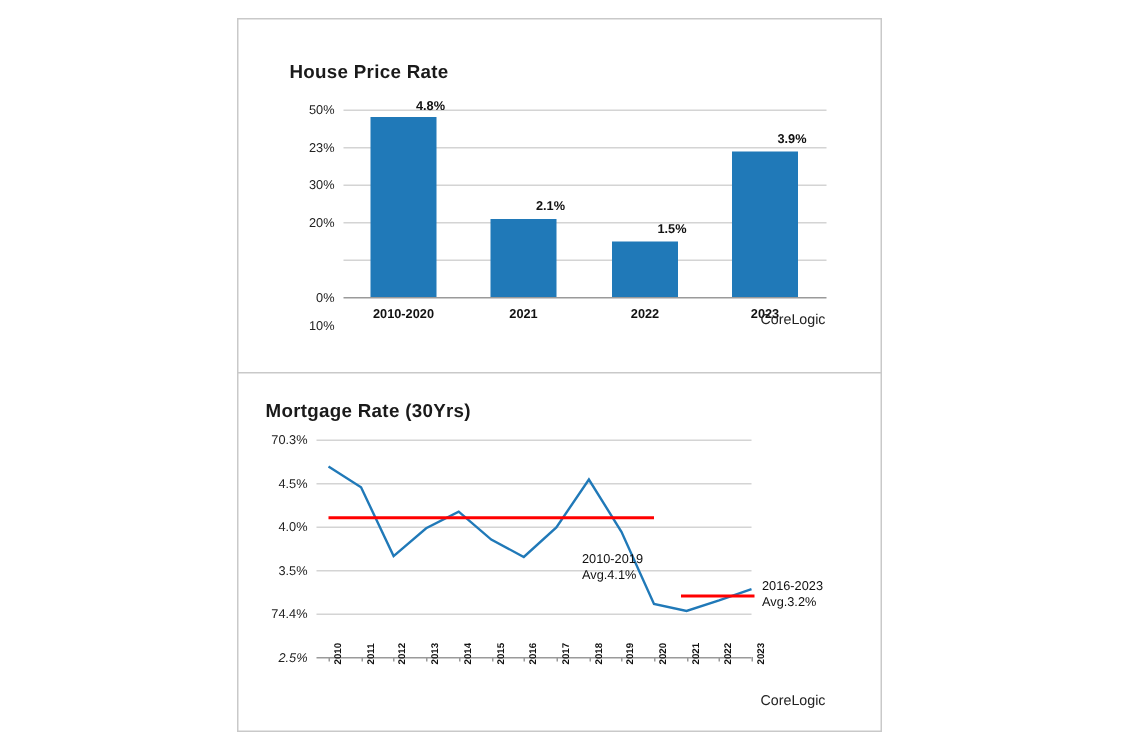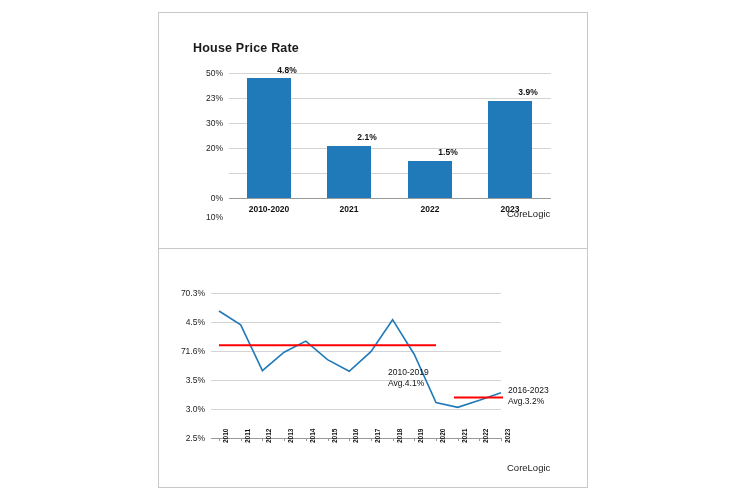--- a/index.html
+++ b/index.html
@@ -157,36 +157,37 @@
     <div class="cat-label" style="left:120px; top:131px;">2021</div>
     <div class="cat-label" style="left:201px; top:131px;">2022</div>
     <div class="cat-label" style="left:281px; top:131px;">2023</div>
   </div>
 
   <div class="source-label" style="left:348px; top:195px;">CoreLogic</div>
 </div>
 
 <div class="panel" id="panel-bottom">
 
+  <div class="chart-title" style="left:18px; top:18px;">Mortgage Rate (30Yrs)</div>
 
   <div class="plot" id="plot-bottom" style="left:52px; top:44px; width:290px; height:145px;">
 
     <div class="gridline" style="top:0px;   width:290px;"></div>
     <div class="gridline" style="top:29px;  width:290px;"></div>
     <div class="gridline" style="top:58px;  width:290px;"></div>
     <div class="gridline" style="top:87px;  width:290px;"></div>
     <div class="gridline" style="top:116px; width:290px;"></div>
     <div class="axisline-h" style="top:145px; width:290px;"></div>
 
     <div class="ytick" style="left:-38px; top:0px;   width:32px;">70.3%</div>
     <div class="ytick" style="left:-38px; top:29px;  width:32px;">4.5%</div>
-    <div class="ytick" style="left:-38px; top:58px;  width:32px;">71.6%</div>
+    <div class="ytick" style="left:-38px; top:58px;  width:32px;">4.0%</div>
     <div class="ytick" style="left:-38px; top:87px;  width:32px;">3.5%</div>
-    <div class="ytick" style="left:-38px; top:116px; width:32px;">3.0%</div>
-    <div class="ytick" style="left:-38px; top:145px; width:32px;">2.5%</div>
+    <div class="ytick" style="left:-38px; top:116px; width:32px;">74.4%</div>
+    <div class="ytick" style="left:-38px; top:145px; width:32px;font-style:italic;">2.5%</div>
 
     <svg width="290" height="146" style="position:absolute; left:0; top:0; overflow:visible;">
       <polyline fill="none" stroke="#2079b8" stroke-width="1.6" points="8,18 29.7,31.9 51.4,77.7 73.1,59.2 94.8,48.1 116.5,66.7 138.2,78.3 159.9,58.6 181.6,26.7 203.3,61.5 225,109.6 246.7,114.3 268.4,107.3 290,99.8"></polyline>
     </svg>
 
     <svg width="290" height="146" style="position:absolute; left:0; top:0; overflow:visible;">
       <line x1="8" y1="52.2" x2="225" y2="52.2" stroke="#ff0000" stroke-width="2"></line>
     </svg>
 
     <svg width="290" height="146" style="position:absolute; left:0; top:0; overflow:visible;">

